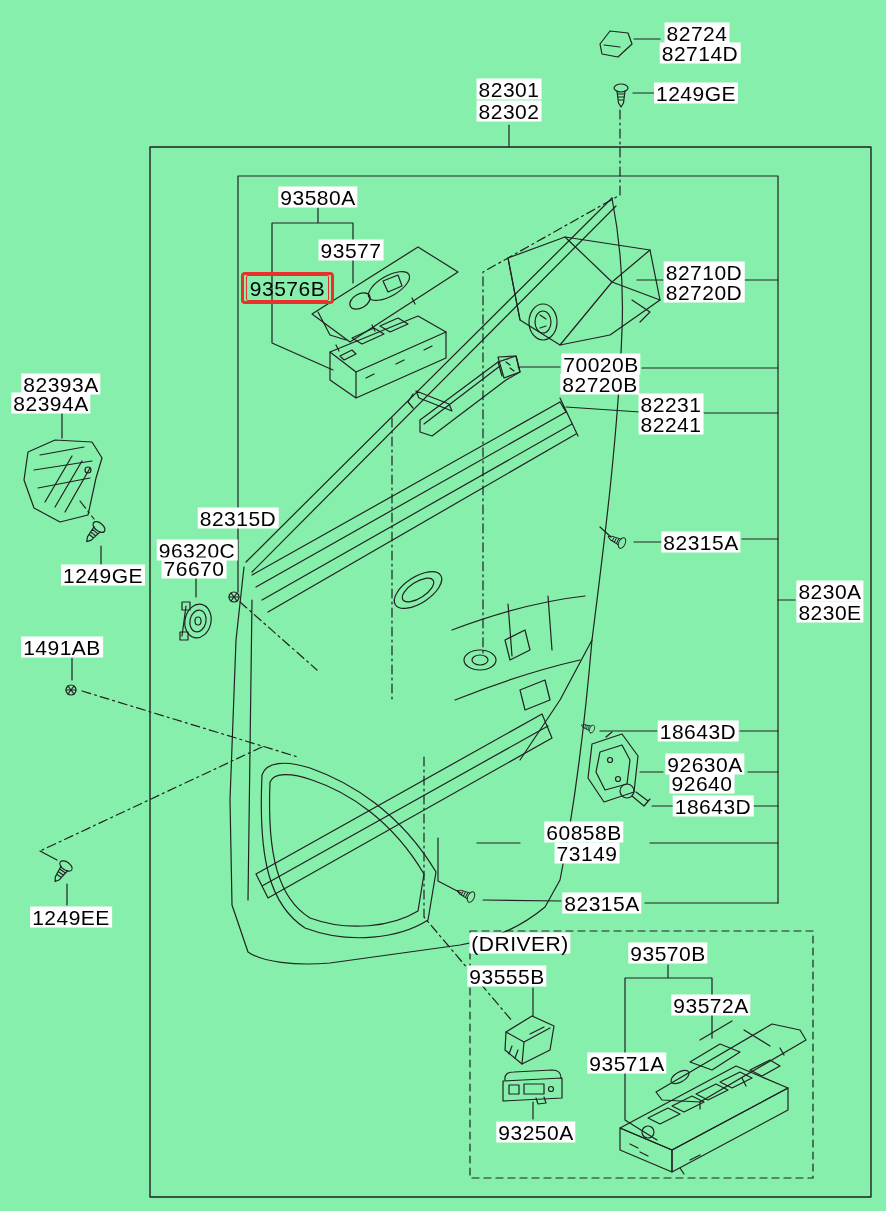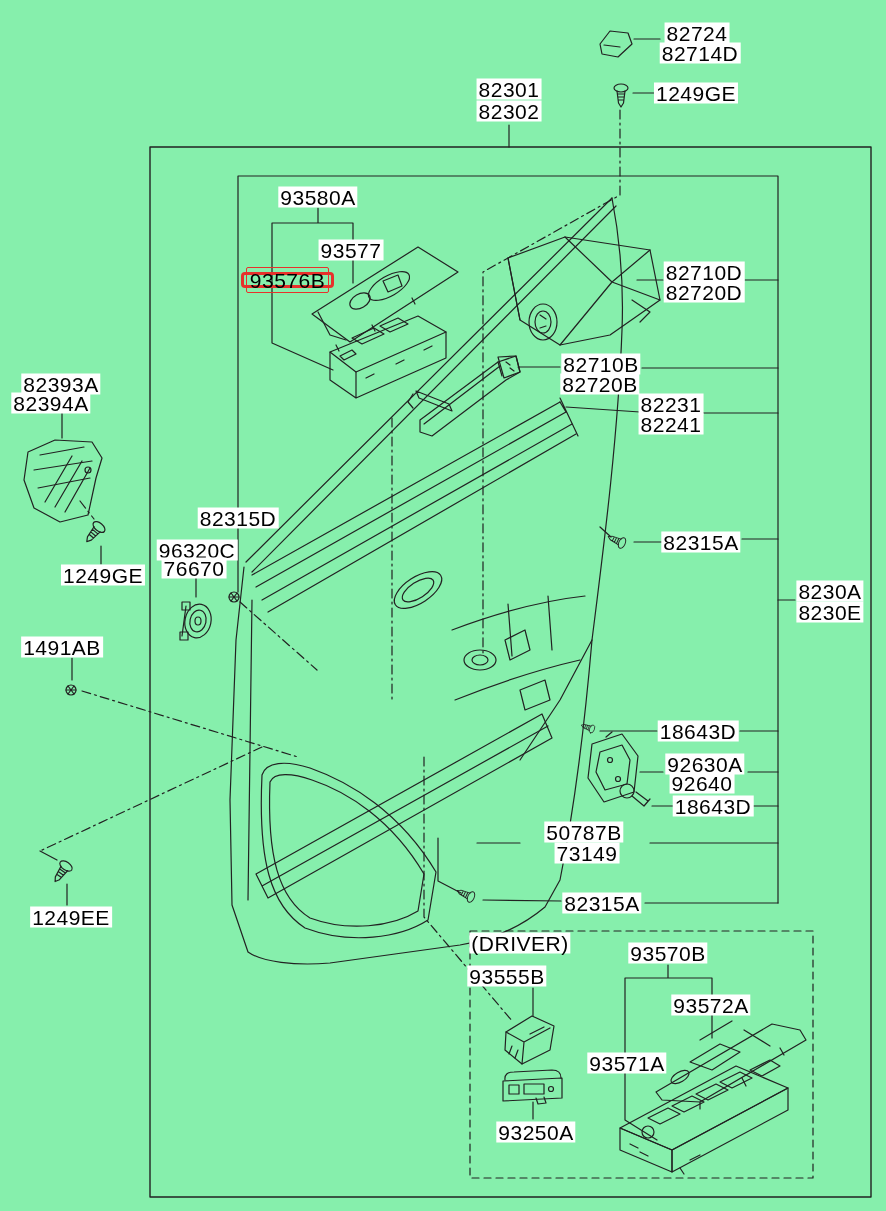--- a/index.html
+++ b/index.html
@@ -1,21 +1,21 @@
 <!DOCTYPE html>
 <html><head>
 <meta charset="utf-8">
 <style>
   html,body{margin:0;padding:0;background:#fff;}
   #stage{position:relative;width:886px;height:1211px;background:#86efac;overflow:hidden;
          font-family:Liberation Sans, sans-serif;}
   #lineart{position:absolute;left:0;top:0;}
   .lbl{position:absolute;transform:translate(-50%,-50%);font-size:21px;line-height:1;
        color:#000;background:#fff;padding:0 2px;white-space:nowrap;letter-spacing:0.5px;}
-  .redbox{position:absolute;left:241px;top:272px;width:93px;height:16px;
+  .redbox{position:absolute;left:241px;top:272px;width:93px;height:32px;
           border:3px solid #e8312b;border-radius:4px;box-sizing:border-box;
           display:flex;align-items:center;justify-content:center;}
   .redbox .inner{border:1px solid #e8312b;border-radius:2px;padding:0 3px;
           display:flex;align-items:center;justify-content:center;height:24px;}
   .redbox .lbl2{font-size:21px;line-height:1;color:#000;letter-spacing:0.5px;}
 </style>
 </head>
 <body>
 
 <div id="stage">
@@ -201,39 +201,39 @@
 
   <div class="lbl" style="left:697px;top:33px">82724</div>
   <div class="lbl" style="left:700px;top:53px">82714D</div>
   <div class="lbl" style="left:696px;top:93px">1249GE</div>
   <div class="lbl" style="left:509px;top:89px">82301</div>
   <div class="lbl" style="left:509px;top:111px">82302</div>
   <div class="lbl" style="left:318px;top:197px">93580A</div>
   <div class="lbl" style="left:351px;top:250px">93577</div>
   <div class="lbl" style="left:704px;top:272px">82710D</div>
   <div class="lbl" style="left:704px;top:292px">82720D</div>
-  <div class="lbl" style="left:601px;top:364px">82710B</div>
+  <div class="lbl" style="left:601px;top:364px">70020B</div>
   <div class="lbl" style="left:600px;top:384px">82720B</div>
   <div class="lbl" style="left:671px;top:404px">82231</div>
   <div class="lbl" style="left:671px;top:424px">82241</div>
   <div class="lbl" style="left:61px;top:384px">82393A</div>
   <div class="lbl" style="left:51px;top:403px">82394A</div>
   <div class="lbl" style="left:238px;top:518px">82315D</div>
   <div class="lbl" style="left:197px;top:550px">96320C</div>
   <div class="lbl" style="left:194px;top:568px">76670</div>
   <div class="lbl" style="left:103px;top:575px">1249GE</div>
   <div class="lbl" style="left:701px;top:542px">82315A</div>
   <div class="lbl" style="left:830px;top:591px">8230A</div>
   <div class="lbl" style="left:830px;top:612px">8230E</div>
   <div class="lbl" style="left:62px;top:647px">1491AB</div>
   <div class="lbl" style="left:698px;top:731px">18643D</div>
   <div class="lbl" style="left:705px;top:764px">92630A</div>
   <div class="lbl" style="left:702px;top:783px">92640</div>
   <div class="lbl" style="left:713px;top:806px">18643D</div>
-  <div class="lbl" style="left:584px;top:832px">50787B</div>
+  <div class="lbl" style="left:584px;top:832px">60858B</div>
   <div class="lbl" style="left:587px;top:853px">73149</div>
   <div class="lbl" style="left:602px;top:903px">82315A</div>
   <div class="lbl" style="left:71px;top:917px">1249EE</div>
   <div class="lbl" style="left:520px;top:943px">(DRIVER)</div>
   <div class="lbl" style="left:668px;top:953px">93570B</div>
   <div class="lbl" style="left:507px;top:976px">93555B</div>
   <div class="lbl" style="left:711px;top:1005px">93572A</div>
   <div class="lbl" style="left:627px;top:1063px">93571A</div>
   <div class="lbl" style="left:536px;top:1132px">93250A</div>
 

